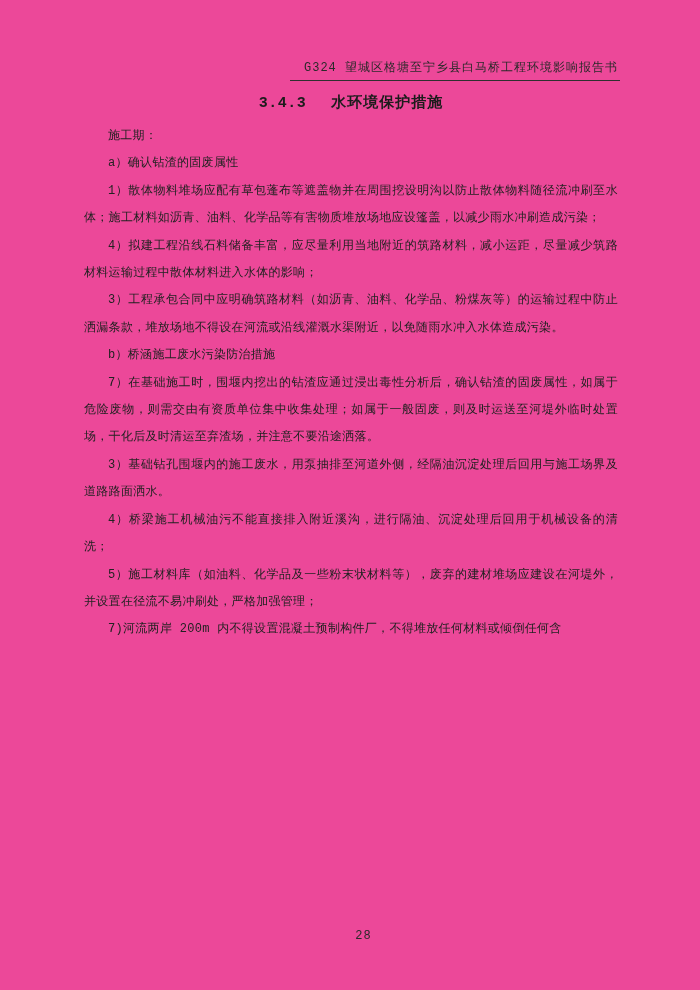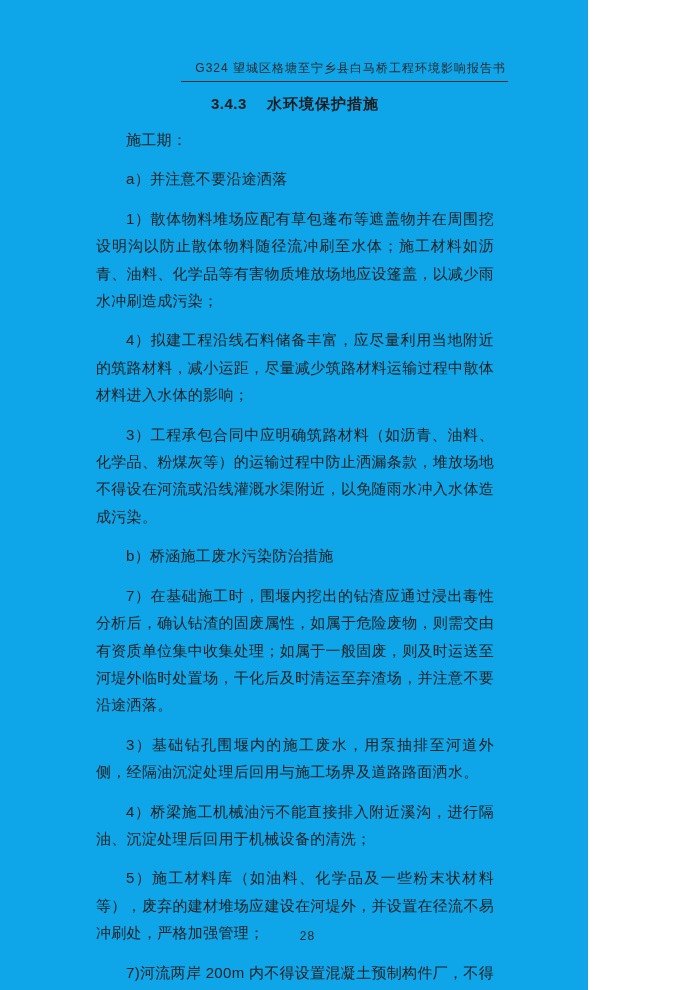--- a/index.html
+++ b/index.html
@@ -2,25 +2,25 @@
 <html><head>
 <meta charset="utf-8">
 <style>
   html, body {
     margin: 0;
     padding: 0;
     background: #ffffff;
   }
   .page {
     position: relative;
-    width: 588px;
+    width: 700px;
     height: 990px;
-    background: #0ea5e9;
+    background: #ec4899;
     overflow: hidden;
-    font-family: Liberation Sans, sans-serif;
+    font-family: Liberation Mono, monospace;
     color: #1f1f1f;
   }
   .header {
     position: absolute;
     top: 58px;
     right: 80px;
     text-align: right;
   }
   .header-title {
     display: inline-block;
@@ -45,22 +45,22 @@
     color: #1c1c1c;
     line-height: 21px;
     text-align: center;
   }
   .section-heading .sec-num {
     display: inline-block;
     margin-right: 15px;
     letter-spacing: 0.5px;
   }
   .content p {
-    margin: 12px;
-    font-size: 15px;
+    margin: 0;
+    font-size: 12px;
     line-height: 27.4px;
     text-align: justify;
     text-indent: 2em;
     letter-spacing: 0.3px;
     word-break: break-all;
     color: #222222;
   }
   .footer {
     position: absolute;
     left: 0;
@@ -84,21 +84,21 @@
     <span class="header-title">G324 望城区格塘至宁乡县白马桥工程环境影响报告书</span>
   </div>
 
   <div class="content">
     <h2 class="section-heading">
       <span class="sec-num">3.4.3</span>
       <span class="sec-title">水环境保护措施</span>
     </h2>
 
     <p>施工期：</p>
-    <p>a）并注意不要沿途洒落</p>
+    <p>a）确认钻渣的固废属性</p>
     <p>1）散体物料堆场应配有草包蓬布等遮盖物并在周围挖设明沟以防止散体物料随径流冲刷至水体；施工材料如沥青、油料、化学品等有害物质堆放场地应设篷盖，以减少雨水冲刷造成污染；</p>
     <p>4）拟建工程沿线石料储备丰富，应尽量利用当地附近的筑路材料，减小运距，尽量减少筑路材料运输过程中散体材料进入水体的影响；</p>
     <p>3）工程承包合同中应明确筑路材料（如沥青、油料、化学品、粉煤灰等）的运输过程中防止洒漏条款，堆放场地不得设在河流或沿线灌溉水渠附近，以免随雨水冲入水体造成污染。</p>
     <p>b）桥涵施工废水污染防治措施</p>
     <p>7）在基础施工时，围堰内挖出的钻渣应通过浸出毒性分析后，确认钻渣的固废属性，如属于危险废物，则需交由有资质单位集中收集处理；如属于一般固废，则及时运送至河堤外临时处置场，干化后及时清运至弃渣场，并注意不要沿途洒落。</p>
     <p>3）基础钻孔围堰内的施工废水，用泵抽排至河道外侧，经隔油沉淀处理后回用与施工场界及道路路面洒水。</p>
     <p>4）桥梁施工机械油污不能直接排入附近溪沟，进行隔油、沉淀处理后回用于机械设备的清洗；</p>
     <p>5）施工材料库（如油料、化学品及一些粉末状材料等），废弃的建材堆场应建设在河堤外，并设置在径流不易冲刷处，严格加强管理；</p>
     <p>7)河流两岸 200m 内不得设置混凝土预制构件厂，不得堆放任何材料或倾倒任何含</p>
   </div>

